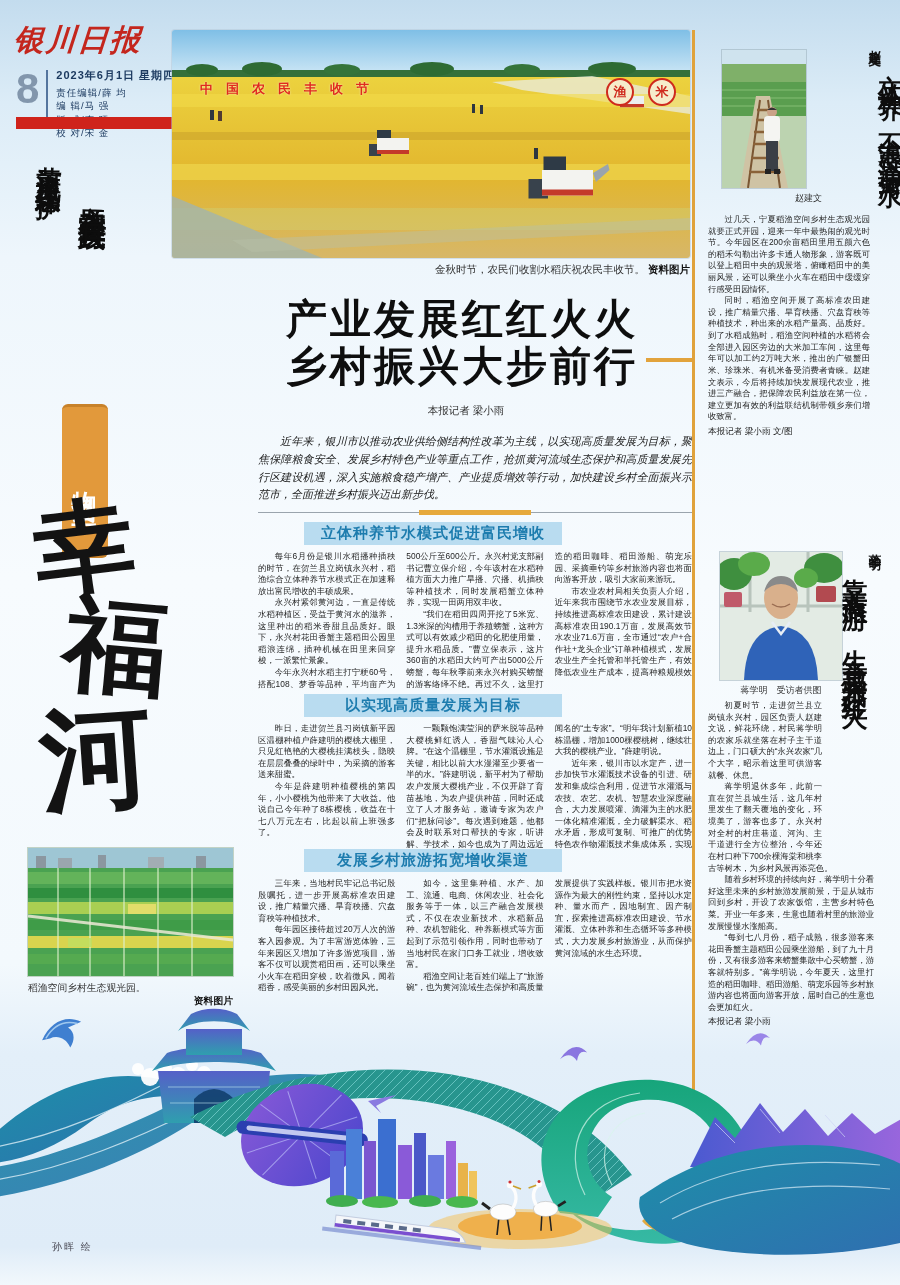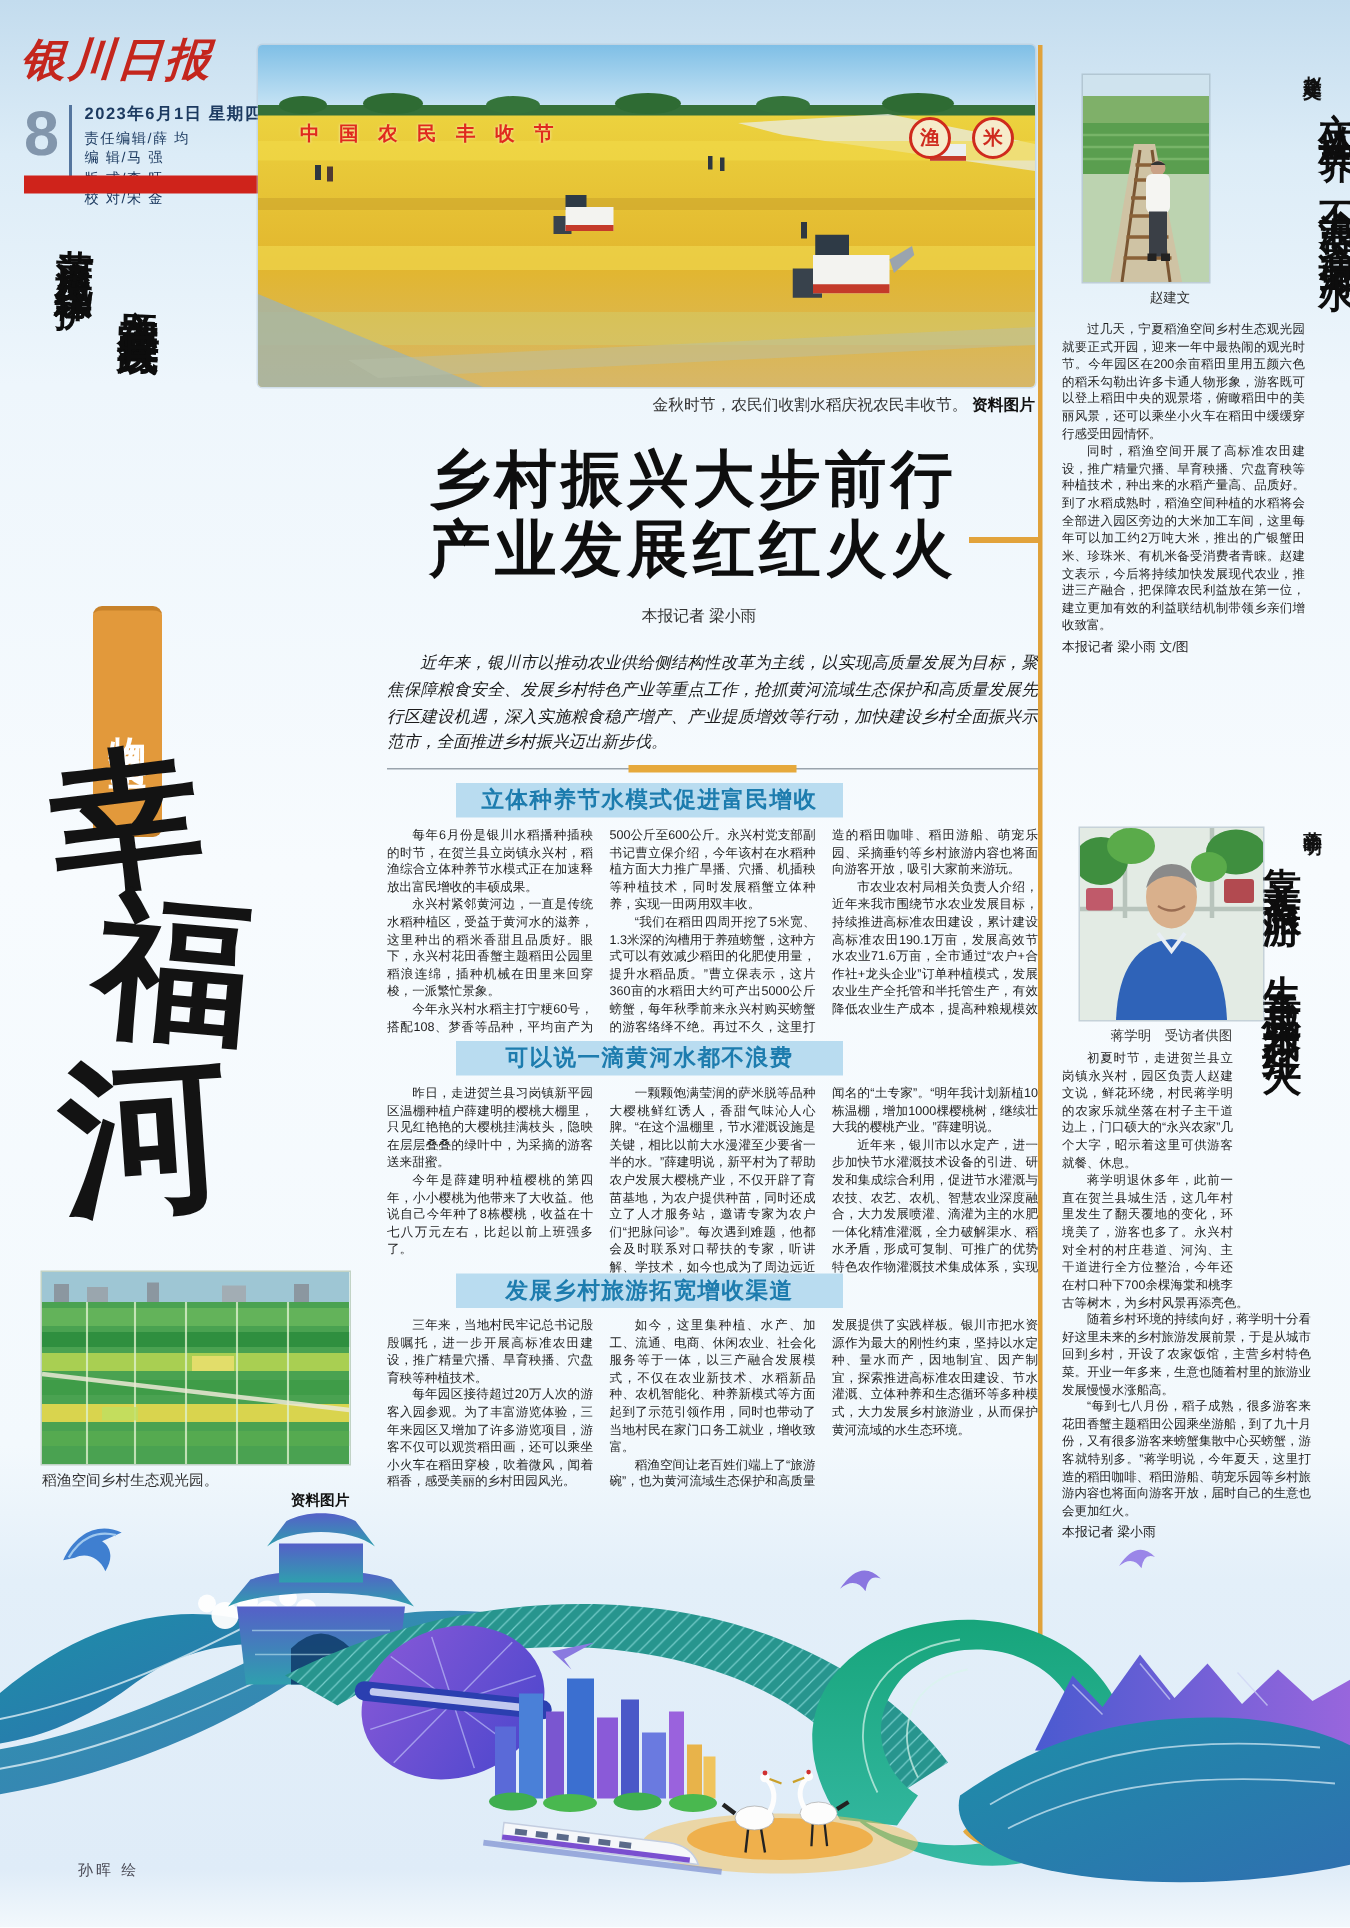--- a/index.html
+++ b/index.html
@@ -77,21 +77,21 @@
   .ra1{top:28px;height:505px;} .ra2{top:540px;height:470px;}
   .ra-speaker{position:absolute;writing-mode:vertical-rl;font-size:12.5px;font-weight:800;color:#111;letter-spacing:2px;}
   .ra1 .ra-speaker{left:160px;top:12px;} .ra2 .ra-speaker{left:160px;top:4px;}
   .ra-title{position:absolute;writing-mode:vertical-rl;font-weight:900;color:#0d0d0d;}
   .ra1 .ra-title{left:168px;top:28px;font-size:24px;letter-spacing:7px;}
   .ra2 .ra-title{left:132px;top:18px;font-size:26px;letter-spacing:9px;}
   .ra-photo{position:absolute;overflow:hidden;box-shadow:0 0 0 1px rgba(150,170,180,.5);}
   .ra1 .ra-photo{left:16px;top:22px;width:84px;height:138px;}
   .ra2 .ra-photo{left:14px;top:12px;width:122px;height:128px;}
   .ra-photo-cap{position:absolute;text-align:center;font-size:9px;color:#333;}
-  .ra1 .ra-photo-cap{left:16px;top:164px;width:116px;}
+  .ra1 .ra-photo-cap{left:0;top:164px;width:116px;text-align:right;}
   .ra2 .ra-photo-cap{left:0;top:144px;width:150px;}
   .ra-body{position:absolute;left:2px;width:162px;font-size:8.3px;line-height:1.4;text-align:justify;color:#1f1f1f;}
   .ra1 .ra-body{top:186px;} .ra2 .ra-body{top:160px;width:166px;}
   .ra-body p{margin:0;text-indent:2em;}
   .title-spacer{float:right;width:52px;height:152px;}
   .ra-byline{text-align:left;font-size:8.6px;color:#222;margin-top:2px;}
 
   
   .footer-art{left:0;top:1005px;width:900px;height:258px;}
   .artist{left:52px;top:1240px;font-size:10px;color:#4a4a55;letter-spacing:2px;}
@@ -180,22 +180,22 @@
   </div>
   <div class="abs lead-banner">中国农民丰收节</div>
   <div class="abs sign sign1">渔</div>
   <div class="abs sign sign2">米</div>
   <div class="abs lead-caption">
     <span>金秋时节，农民们收割水稻庆祝农民丰收节。</span>
     <b>资料图片</b>
   </div>
 
   <div class="abs headline">
+    <div>产业发展红红火火</div>
     <div>乡村振兴大步前行</div>
-    <div>产业发展红红火火</div>
   </div>
   <div class="abs byline">本报记者 梁小雨</div>
   <div class="abs gold-tick"></div>
   <div class="abs intro">近年来，银川市以推动农业供给侧结构性改革为主线，以实现高质量发展为目标，聚焦保障粮食安全、发展乡村特色产业等重点工作，抢抓黄河流域生态保护和高质量发展先行区建设机遇，深入实施粮食稳产增产、产业提质增效等行动，加快建设乡村全面振兴示范市，全面推进乡村振兴迈出新步伐。</div>
   <div class="abs rule">
       <div class="thin"></div>
       <div class="gold"></div>
     </div>
 
   <div class="abs sec sec1">
@@ -203,21 +203,21 @@
     <div class="sec-body">
       <p>每年6月份是银川水稻播种插秧的时节，在贺兰县立岗镇永兴村，稻渔综合立体种养节水模式正在加速释放出富民增收的丰硕成果。</p>
       <p>永兴村紧邻黄河边，一直是传统水稻种植区，受益于黄河水的滋养，这里种出的稻米香甜且品质好。眼下，永兴村花田香蟹主题稻田公园里稻浪连绵，插种机械在田里来回穿梭，一派繁忙景象。</p>
       <p>今年永兴村水稻主打宁粳60号，搭配108、梦香等品种，平均亩产为500公斤至600公斤。永兴村党支部副书记曹立保介绍，今年该村在水稻种植方面大力推广旱播、穴播、机插秧等种植技术，同时发展稻蟹立体种养，实现一田两用双丰收。</p>
       <p>“我们在稻田四周开挖了5米宽、1.3米深的沟槽用于养殖螃蟹，这种方式可以有效减少稻田的化肥使用量，提升水稻品质。”曹立保表示，这片360亩的水稻田大约可产出5000公斤螃蟹，每年秋季前来永兴村购买螃蟹的游客络绎不绝。再过不久，这里打造的稻田咖啡、稻田游船、萌宠乐园、采摘垂钓等乡村旅游内容也将面向游客开放，吸引大家前来游玩。</p>
       <p>市农业农村局相关负责人介绍，近年来我市围绕节水农业发展目标，持续推进高标准农田建设，累计建设高标准农田190.1万亩，发展高效节水农业71.6万亩，全市通过“农户+合作社+龙头企业”订单种植模式，发展农业生产全托管和半托管生产，有效降低农业生产成本，提高种粮规模效益，加快推进传统农业向集约型、高效型、生态型节水农业转变。</p>
     </div>
   </div>
 
   <div class="abs sec sec2">
-    <div class="sec-header">可以说一滴黄河水都不浪费</div>
+    <div class="sec-header">以实现高质量发展为目标</div>
     <div class="sec-body">
       <p>昨日，走进贺兰县习岗镇新平园区温棚种植户薛建明的樱桃大棚里，只见红艳艳的大樱桃挂满枝头，隐映在层层叠叠的绿叶中，为采摘的游客送来甜蜜。</p>
       <p>今年是薛建明种植樱桃的第四年，小小樱桃为他带来了大收益。他说自己今年种了8栋樱桃，收益在十七八万元左右，比起以前上班强多了。</p>
       <p>一颗颗饱满莹润的萨米脱等品种大樱桃鲜红诱人，香甜气味沁人心脾。“在这个温棚里，节水灌溉设施是关键，相比以前大水漫灌至少要省一半的水。”薛建明说，新平村为了帮助农户发展大樱桃产业，不仅开辟了育苗基地，为农户提供种苗，同时还成立了人才服务站，邀请专家为农户们“把脉问诊”。每次遇到难题，他都会及时联系对口帮扶的专家，听讲解、学技术，如今也成为了周边远近闻名的“土专家”。“明年我计划新植10栋温棚，增加1000棵樱桃树，继续壮大我的樱桃产业。”薛建明说。</p>
       <p>近年来，银川市以水定产，进一步加快节水灌溉技术设备的引进、研发和集成综合利用，促进节水灌溉与农技、农艺、农机、智慧农业深度融合，大力发展喷灌、滴灌为主的水肥一体化精准灌溉，全力破解渠水、稻水矛盾，形成可复制、可推广的优势特色农作物灌溉技术集成体系，实现农作物优质高产、水资源高效利用的双赢。</p>
     </div>
   </div>
 
   <div class="abs sec sec3">
     <div class="sec-header">发展乡村旅游拓宽增收渠道</div>

